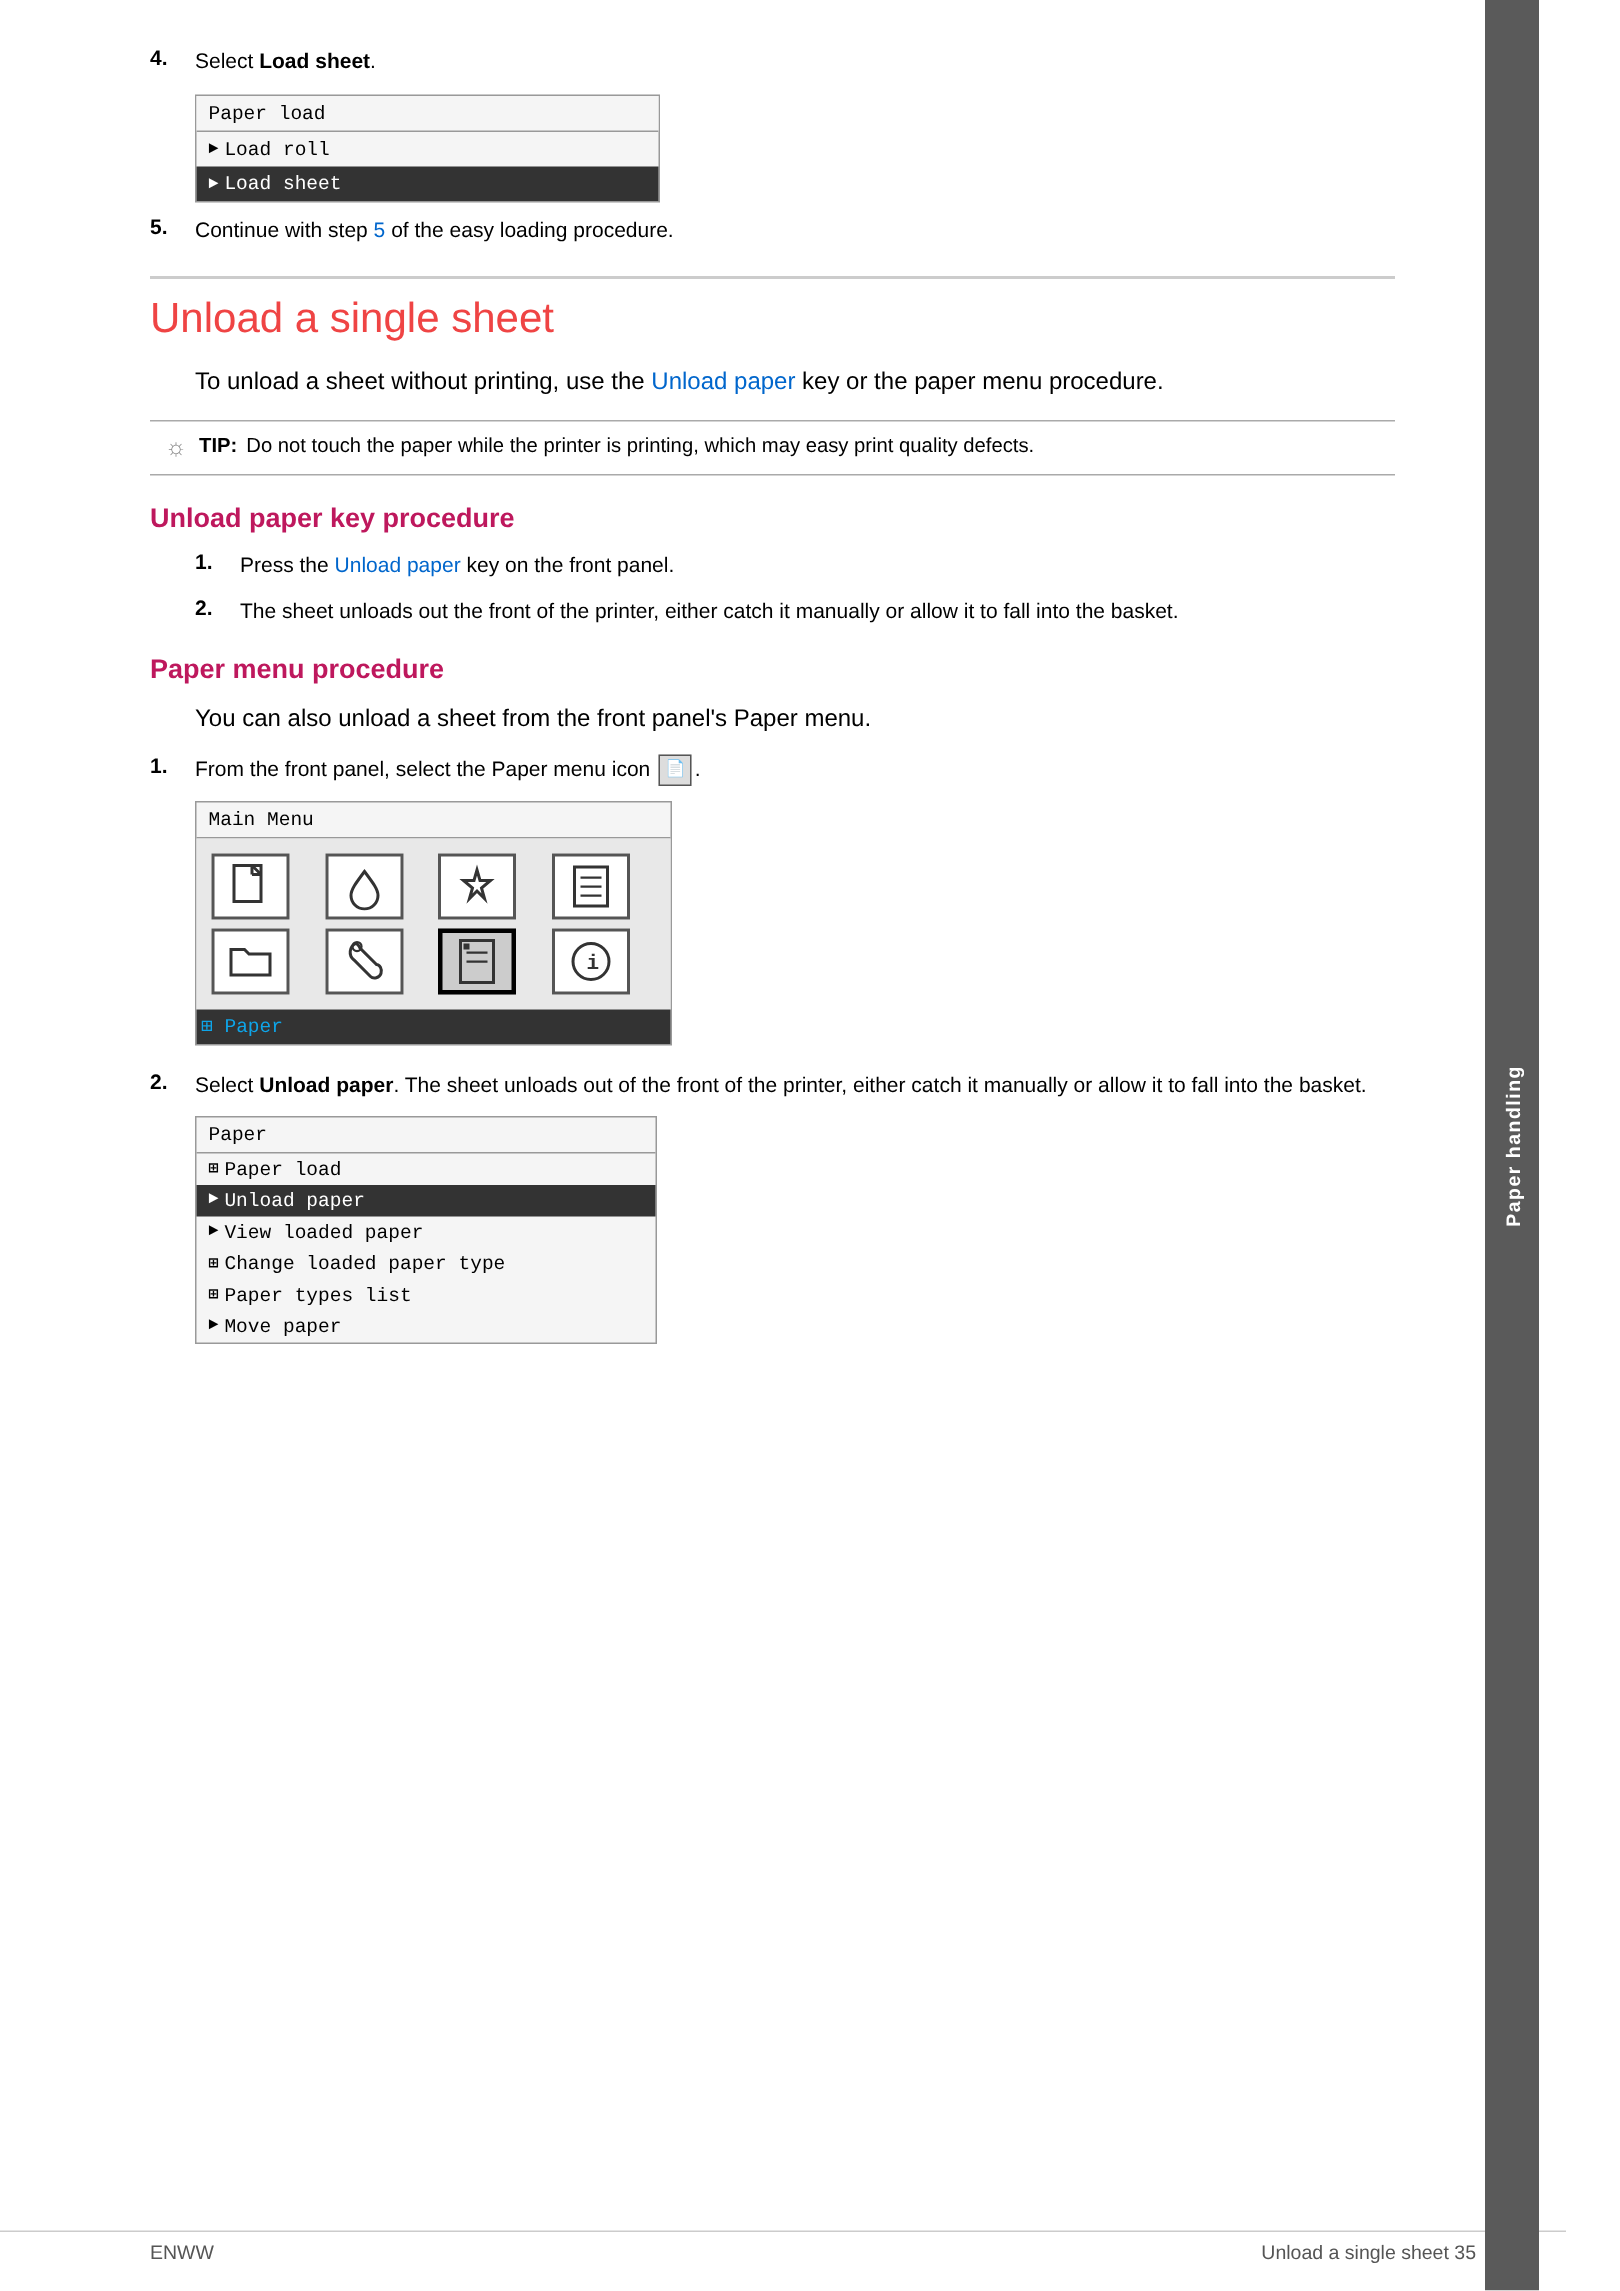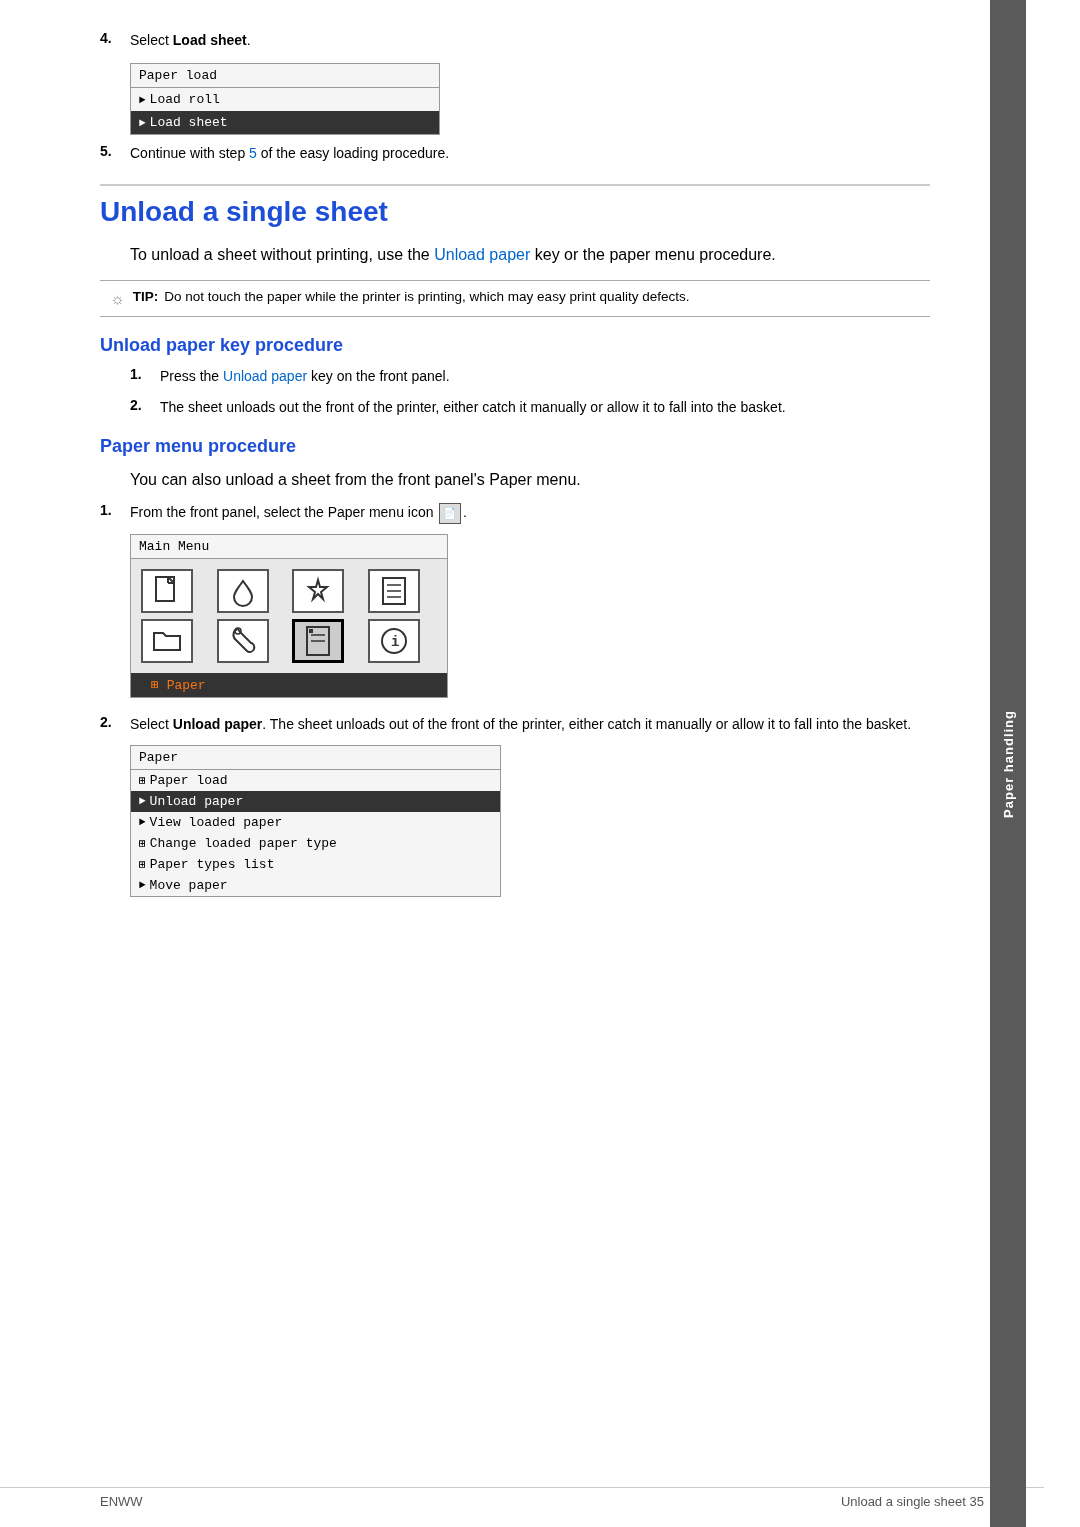--- a/index.html
+++ b/index.html
@@ -108,22 +108,22 @@
     }
 
     .link-text {
       color: #0066cc;
       text-decoration: none;
     }
 
     
     .section-title {
       font-size: 28px;
-      font-weight: bold;
-      color: #1d4ed8;
+      font-weight: normal;
+      color: #ef4444;
       margin: 18px 0 14px 0;
       border-top: 2px solid #ccc;
       padding-top: 10px;
     }
 
     .body-para {
       font-size: 16px;
       line-height: 1.6;
       margin-bottom: 10px;
       margin-left: 30px;
@@ -150,21 +150,21 @@
 
     .tip-label {
       font-weight: bold;
       margin-right: 6px;
     }
 
     
     .subsection-title {
       font-size: 18px;
       font-weight: bold;
-      color: #1d4ed8;
+      color: #be185d;
       margin: 18px 0 10px 0;
     }
 
     
     .main-menu-box {
       border: 1px solid #999;
       margin: 10px 0 10px 30px;
       width: 318px;
       background: #f5f5f5;
       font-family: 'Courier New', Courier, monospace;
@@ -195,35 +195,35 @@
       font-size: 18px;
     }
 
     .menu-icon-cell.highlighted {
       border: 3px solid #000;
       background: #ccc;
     }
 
     .main-menu-selected-bar {
       background: #333;
-      color: #f97316;
-      font-size: 13px;
-      padding: 4px 20px;
+      color: #0ea5e9;
+      font-size: 13px;
+      padding: 4px 3px;
       display: flex;
       align-items: center;
       font-family: 'Courier New', Courier, monospace;
     }
 
     
     .paper-menu-box {
       border: 1px solid #999;
       font-family: 'Courier New', Courier, monospace;
       font-size: 13px;
       margin: 8px 0 8px 30px;
-      width: 371px;
+      width: 308px;
       background: #f5f5f5;
     }
 
     .paper-menu-title {
       padding: 4px 8px;
       border-bottom: 1px solid #999;
       font-size: 13px;
     }
 
     .paper-menu-item {

